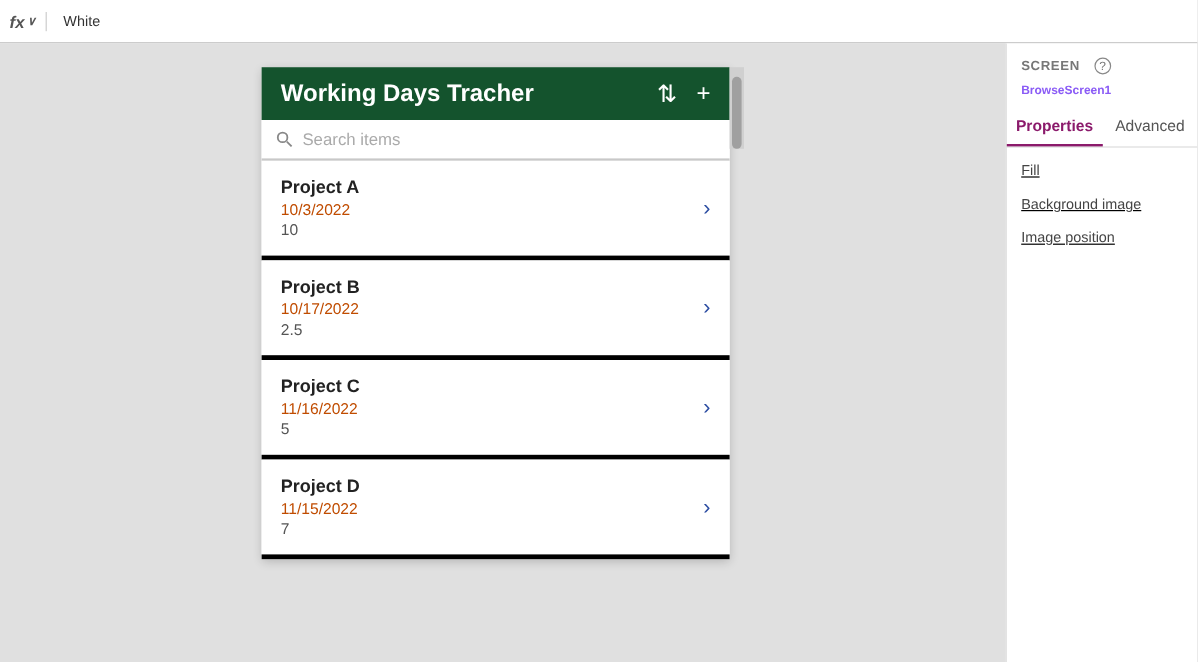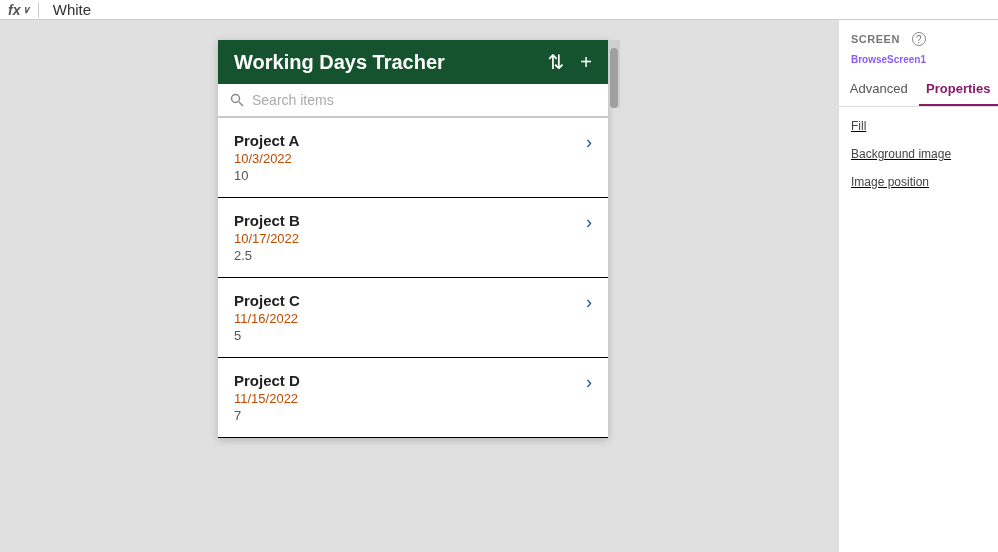--- a/index.html
+++ b/index.html
@@ -12,42 +12,42 @@
       display: flex;
       flex-direction: column;
     }
 
     
     .formula-bar {
       display: flex;
       align-items: center;
       background: #fff;
       border-bottom: 1px solid #ccc;
-      height: 20px;
+      height: 36px;
       padding: 0 8px;
       gap: 6px;
       flex-shrink: 0;
     }
     .formula-fx {
       display: flex;
       align-items: center;
       gap: 2px;
       color: #555;
       font-style: italic;
       font-weight: bold;
       font-size: 14px;
       border-right: 1px solid #ccc;
       padding-right: 8px;
     }
     .formula-chevron {
       font-size: 10px;
       color: #555;
     }
     .formula-value {
-      font-size: 15px;
+      font-size: 12px;
       color: #333;
       padding-left: 8px;
     }
 
     
     .main-area {
       display: flex;
       flex: 1;
       overflow: hidden;
     }
@@ -109,23 +109,24 @@
       font-size: 14px;
     }
     .search-text {
       color: #aaa;
       font-size: 14px;
     }
 
     
     .list-item {
       display: flex;
+      align-items: center;
       justify-content: space-between;
       padding: 14px 16px;
-      border-bottom: 1px solid #000000;
+      border-bottom: 4px solid #000000;
       background: #fff;
       cursor: pointer;
     }
     .list-item-content {
       display: flex;
       flex-direction: column;
       gap: 2px;
     }
     .item-name {
       font-size: 15px;
@@ -319,22 +320,22 @@
   </div>
 
   <div class="right-panel">
     <div class="panel-header">
       <span class="panel-screen-label">SCREEN</span>
       <div class="panel-help-icon">?</div>
     </div>
     <div class="panel-screen-name">BrowseScreen1</div>
 
     <div class="panel-tabs">
+      <div class="panel-tab active">Properties</div>
       <div class="panel-tab">Advanced</div>
-      <div class="panel-tab active">Properties</div>
     </div>
 
     <div class="panel-properties">
       <div class="prop-row">
         <span class="prop-label">Fill</span>
       </div>
       <div class="prop-row">
         <span class="prop-label">Background image</span>
       </div>
       <div class="prop-row">

